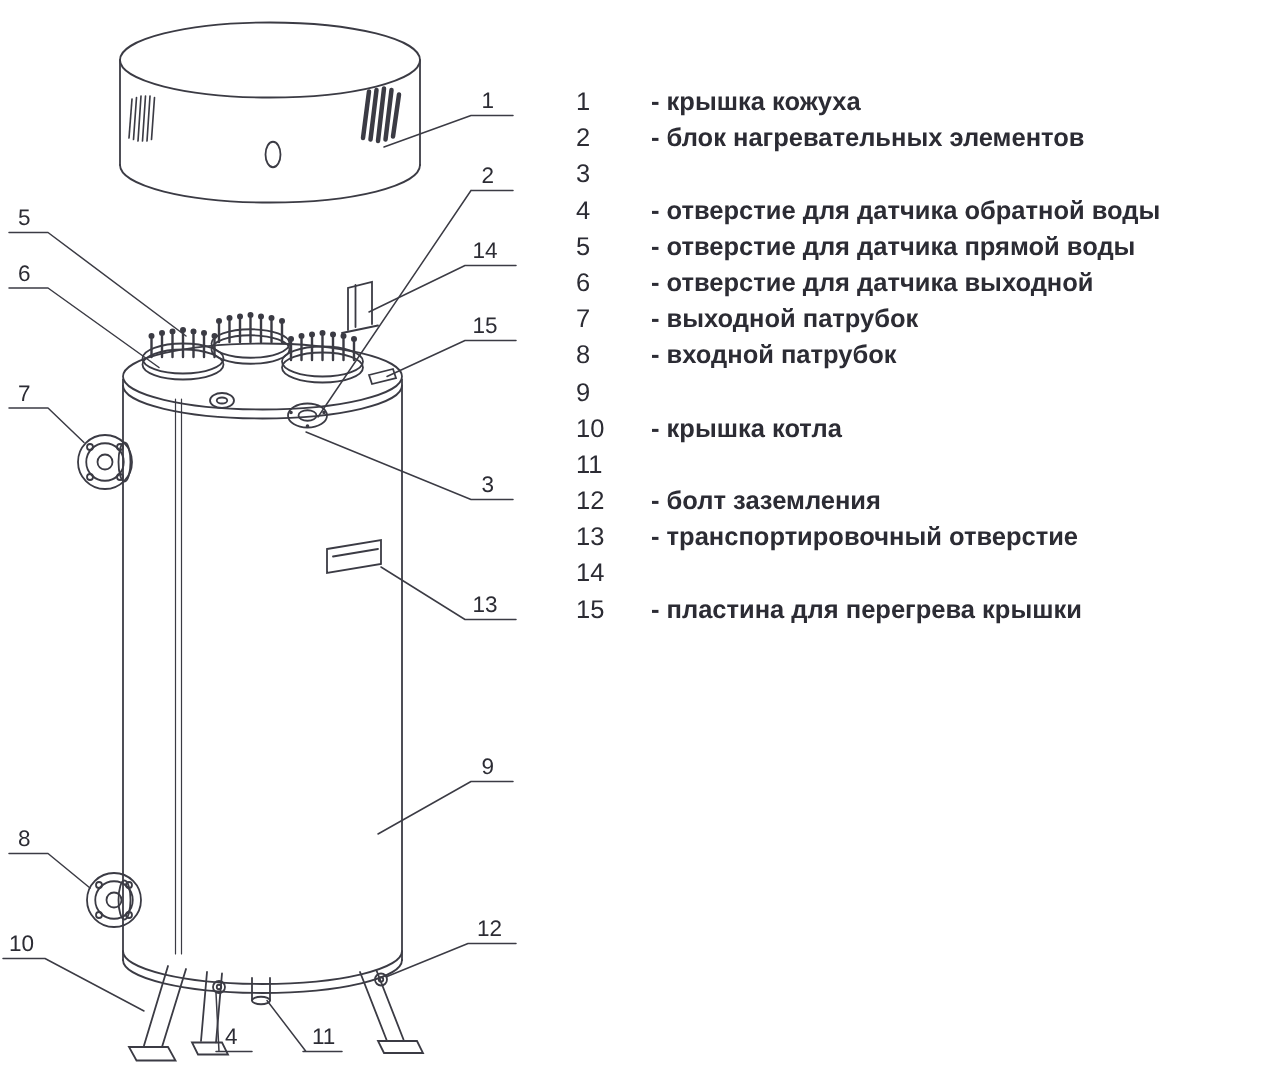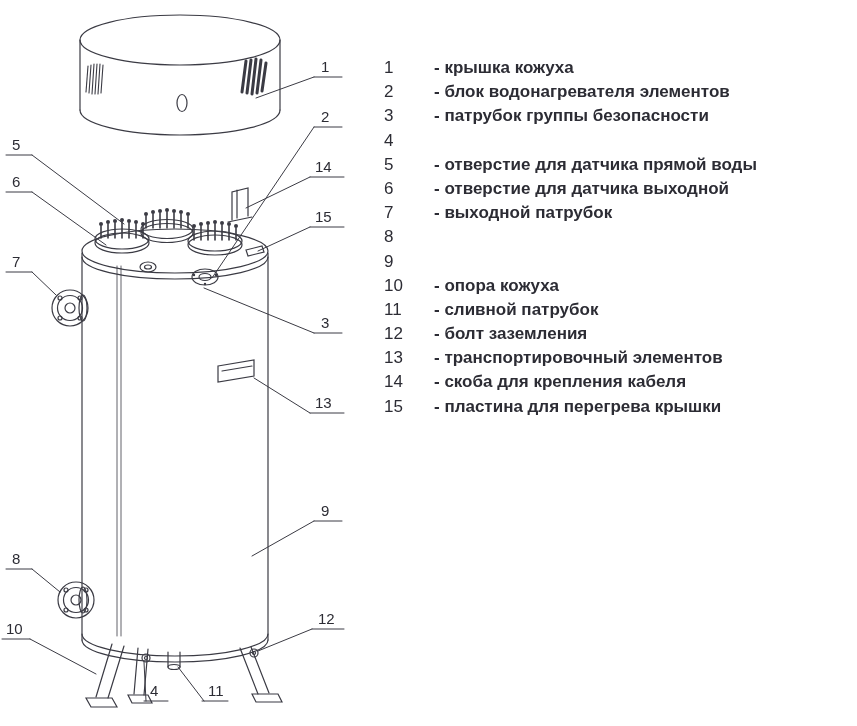--- a/index.html
+++ b/index.html
@@ -227,66 +227,65 @@
     </g>
   </svg>
 
   <div class="legend">
     <div class="legend-row">
       <span class="legend-num">1</span>
       <span class="legend-label">- крышка кожуха</span>
     </div>
     <div class="legend-row">
       <span class="legend-num">2</span>
-      <span class="legend-label">- блок водонагревателя элементов</span>
+      <span class="legend-label">- блок нагревательных элементов</span>
     </div>
     <div class="legend-row">
       <span class="legend-num">3</span>
-      <span class="legend-label">- патрубок группы безопасности</span>
     </div>
     <div class="legend-row">
       <span class="legend-num">4</span>
+      <span class="legend-label">- отверстие для датчика обратной воды</span>
     </div>
     <div class="legend-row">
       <span class="legend-num">5</span>
       <span class="legend-label">- отверстие для датчика прямой воды</span>
     </div>
     <div class="legend-row">
       <span class="legend-num">6</span>
       <span class="legend-label">- отверстие для датчика выходной</span>
     </div>
     <div class="legend-row">
       <span class="legend-num">7</span>
       <span class="legend-label">- выходной патрубок</span>
     </div>
     <div class="legend-row">
       <span class="legend-num">8</span>
+      <span class="legend-label">- входной патрубок</span>
     </div>
     <div class="legend-row">
       <span class="legend-num">9</span>
     </div>
     <div class="legend-row">
       <span class="legend-num">10</span>
-      <span class="legend-label">- опора кожуха</span>
+      <span class="legend-label">- крышка котла</span>
     </div>
     <div class="legend-row">
       <span class="legend-num">11</span>
-      <span class="legend-label">- сливной патрубок</span>
     </div>
     <div class="legend-row">
       <span class="legend-num">12</span>
       <span class="legend-label">- болт заземления</span>
     </div>
     <div class="legend-row">
       <span class="legend-num">13</span>
-      <span class="legend-label">- транспортировочный элементов</span>
+      <span class="legend-label">- транспортировочный отверстие</span>
     </div>
     <div class="legend-row">
       <span class="legend-num">14</span>
-      <span class="legend-label">- скоба для крепления кабеля</span>
     </div>
     <div class="legend-row">
       <span class="legend-num">15</span>
       <span class="legend-label">- пластина для перегрева крышки</span>
     </div>
   </div>
 
 </div>
 
 </body></html>

